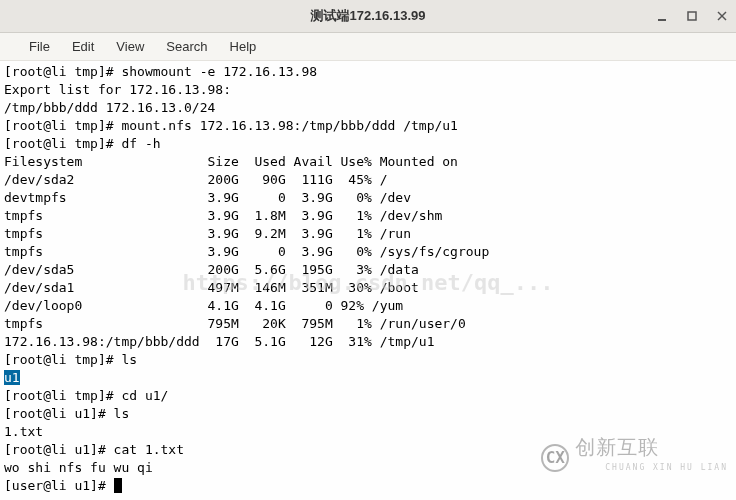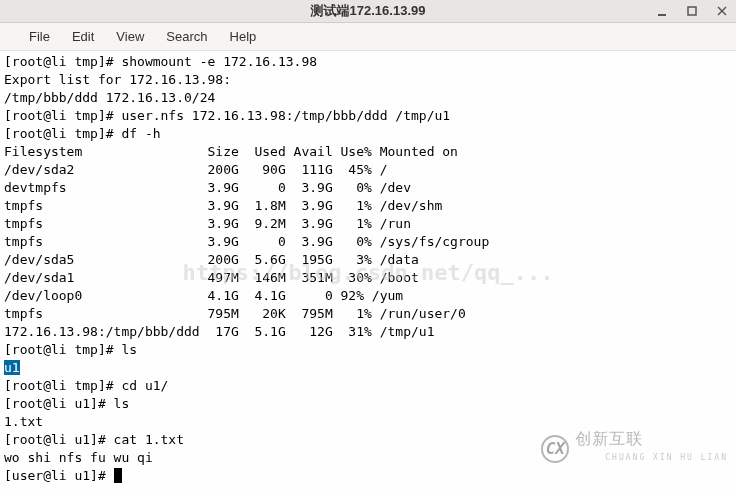--- a/index.html
+++ b/index.html
@@ -1,29 +1,29 @@
 <!DOCTYPE html>
 <html><head>
 <meta charset="utf-8">
 <style>
   * { margin: 0; padding: 0; box-sizing: border-box; }
   html, body { width: 736px; height: 500px; overflow: hidden; font-family: sans-serif; background: #fff; }
-  .titlebar { height: 23px; background: #e8e6e2; display: flex; align-items: center; border-bottom: 1px solid #d0cec9; position: relative; }
+  .titlebar { height: 33px; background: #e8e6e2; display: flex; align-items: center; border-bottom: 1px solid #d0cec9; position: relative; }
   .title { position: absolute; left: 50%; transform: translateX(-50%); font-size: 13px; font-weight: bold; color: #333; }
   .win-controls { position: absolute; right: 6px; display: flex; gap: 14px; align-items: center; }
   .win-btn { width: 16px; height: 16px; display: flex; align-items: center; justify-content: center; color: #555; cursor: pointer; }
   .win-btn svg { width: 12px; height: 12px; }
   .menubar { height: 28px; background: #f6f5f2; display: flex; align-items: center; padding-left: 19px; gap: 2px; border-bottom: 1px solid #e5e3de; }
   .menu-item { padding: 4px 10px; font-size: 13px; color: #333; cursor: pointer; }
   .term { background: #fefefe; color: #000; font-family: "DejaVu Sans Mono", "Liberation Mono", monospace; font-size: 13px; line-height: 18px; white-space: pre; padding: 2px 4px; height: 444px; position: relative; }
   .hl { background: #0369a1; color: #fff; }
   .cursor { display: inline-block; width: 8px; height: 15px; background: #000; vertical-align: text-bottom; }
   .watermark { position: absolute; right: 8px; bottom: 28px; display: flex; align-items: center; opacity: 0.35; }
-  .watermark .wm-icon { width: 28px; height: 28px; border: 2px solid #333; border-radius: 50%; display: flex; align-items: center; justify-content: center; font-weight: bold; font-style: italic; font-size: 16px; margin-right: 6px; }
-  .watermark .wm-text { font-size: 16px; letter-spacing: 1px; color: #333; }
+  .watermark .wm-icon { width: 28px; height: 28px; border: 2px solid #333; border-radius: 50%; display: flex; align-items: center; justify-content: center; font-weight: bold; font-size: 16px; margin-right: 6px; }
+  .watermark .wm-text { font-size: 20px; letter-spacing: 1px; color: #333; }
   .watermark .wm-sub { font-size: 8px; color: #666; display: block; letter-spacing: 2px; margin-left: 30px; }
   .wm-bg { position: absolute; left: 50%; top: 50%; transform: translate(-50%, -50%); font-size: 22px; color: #ccc; opacity: 0.5; white-space: nowrap; font-weight: bold; }
 </style>
 </head>
 <body>
 
 <div class="titlebar">
   <div class="title">测试端172.16.13.99</div>
   <div class="win-controls">
     <div class="win-btn">
@@ -49,21 +49,21 @@
   <div class="menu-item">File</div>
   <div class="menu-item">Edit</div>
   <div class="menu-item">View</div>
   <div class="menu-item">Search</div>
   <div class="menu-item">Help</div>
 </div>
 
 <div class="term"><span class="wm-bg">https://blog.csdn.net/qq_...</span><span>[root@li tmp]# showmount -e 172.16.13.98</span>
 <span>Export list for 172.16.13.98:</span>
 <span>/tmp/bbb/ddd 172.16.13.0/24</span>
-<span>[root@li tmp]# user.nfs 172.16.13.98:/tmp/bbb/ddd /tmp/u1</span>
+<span>[root@li tmp]# mount.nfs 172.16.13.98:/tmp/bbb/ddd /tmp/u1</span>
 <span>[root@li tmp]# df -h</span>
 <span>Filesystem                Size  Used Avail Use% Mounted on</span>
 <span>/dev/sda2                 200G   90G  111G  45% /</span>
 <span>devtmpfs                  3.9G     0  3.9G   0% /dev</span>
 <span>tmpfs                     3.9G  1.8M  3.9G   1% /dev/shm</span>
 <span>tmpfs                     3.9G  9.2M  3.9G   1% /run</span>
 <span>tmpfs                     3.9G     0  3.9G   0% /sys/fs/cgroup</span>
 <span>/dev/sda5                 200G  5.6G  195G   3% /data</span>
 <span>/dev/sda1                 497M  146M  351M  30% /boot</span>
 <span>/dev/loop0                4.1G  4.1G     0 92% /yum</span>

